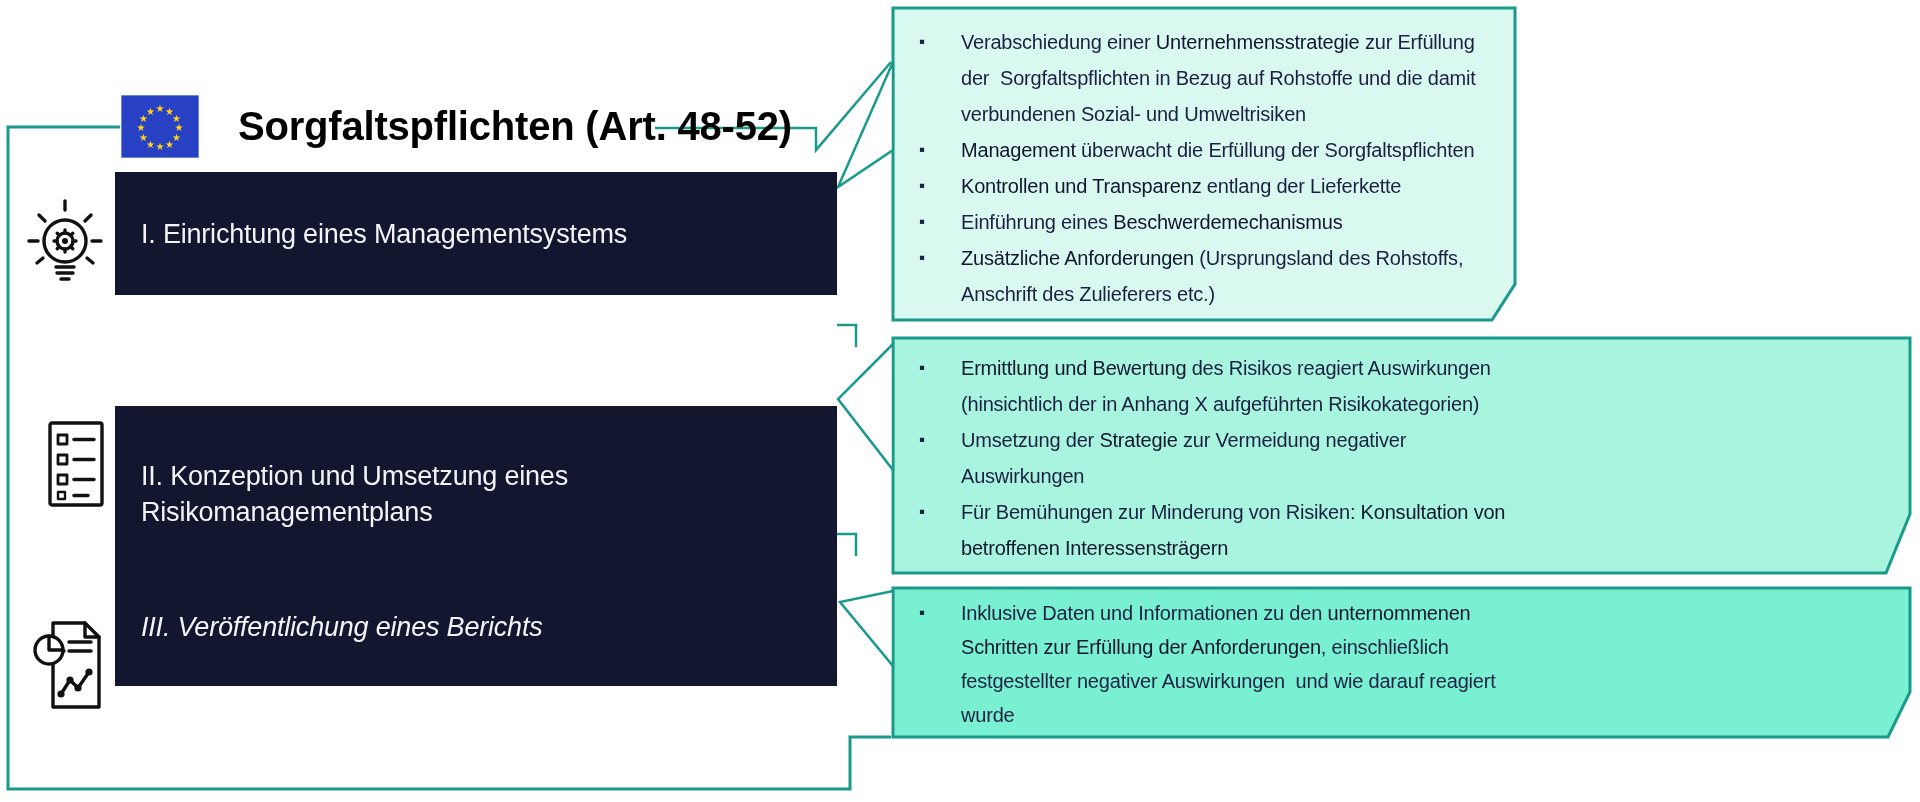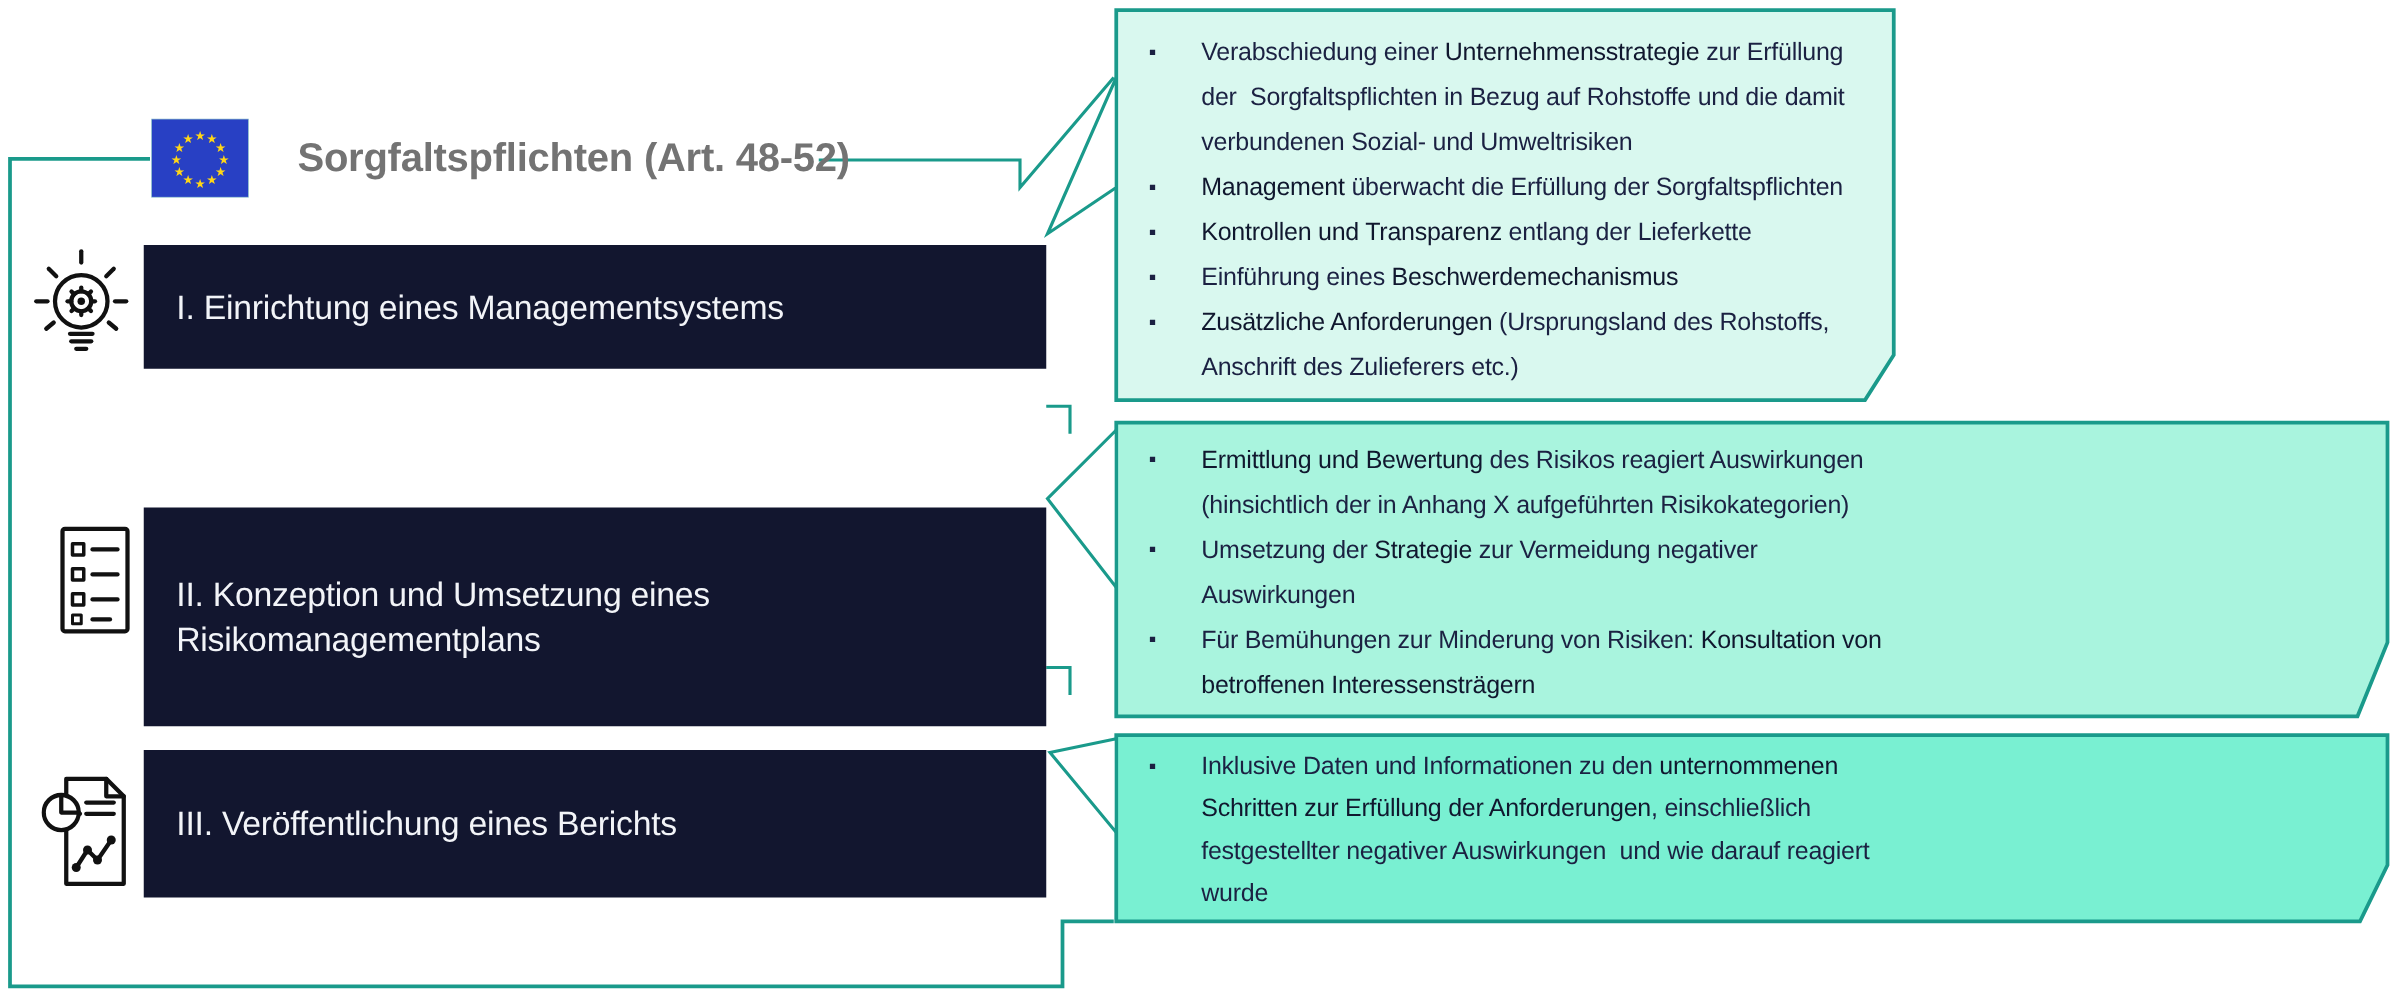--- a/index.html
+++ b/index.html
@@ -8,27 +8,27 @@
   svg.overlay{position:absolute;left:0;top:0;}
   .line{fill:none;stroke:var(--teal,#1a9a8b);stroke-width:3;}
   .thin{stroke-width:2.5;}
   .callout-shape{stroke:var(--teal,#1a9a8b);stroke-width:3;}
   .c1{fill:var(--c1bg,#d9f8ef);}
   .c2{fill:var(--c2bg,#a9f4de);}
   .c3{fill:var(--c3bg,#79f0d2);}
   .tail{fill:#ffffff;stroke:var(--teal,#1a9a8b);stroke-width:2.5;}
   .flag{position:absolute;left:121px;top:95px;width:78px;height:63px;}
   .page-title{position:absolute;left:238px;top:95px;height:63px;display:flex;align-items:center;
-      font-size:32px;font-weight:700;color:#737373;letter-spacing:-0.2px;}
+      font-size:40px;font-weight:700;color:#000000;letter-spacing:-0.2px;}
   .step-box{position:absolute;left:115px;width:722px;background:var(--navy,#12162f);
       color:var(--boxtext,#f2f4f8);display:flex;align-items:center;padding-left:26px;
       box-sizing:border-box;font-size:27px;line-height:36px;letter-spacing:-0.2px;}
-  .step-1{top:196px;height:99px;}
+  .step-1{top:172px;height:123px;}
   .step-2{top:406px;height:175px;}
-  .step-3{top:600px;height:118px;}
+  .step-3{top:568px;height:118px;font-style:italic;}
   .icon-slot{position:absolute;}
   .icon-slot svg{display:block;}
   .ic{stroke:var(--iconink,#111);stroke-width:3.4;fill:none;stroke-linecap:round;stroke-linejoin:round;}
   .icf{fill:var(--iconink,#111);stroke:none;}
   .bullets{position:absolute;color:var(--ink,#1b2142);font-size:20px;letter-spacing:-0.2px;}
   .bl-1{left:905px;top:24px;width:600px;line-height:36px;}
   .bl-2{left:905px;top:350px;width:1000px;line-height:36px;}
   .bl-3{left:905px;top:596px;width:1000px;line-height:34px;}
   .bullet{display:flex;}
   .bullet .mk{flex:0 0 56px;padding-left:14px;box-sizing:border-box;font-size:17px;}

